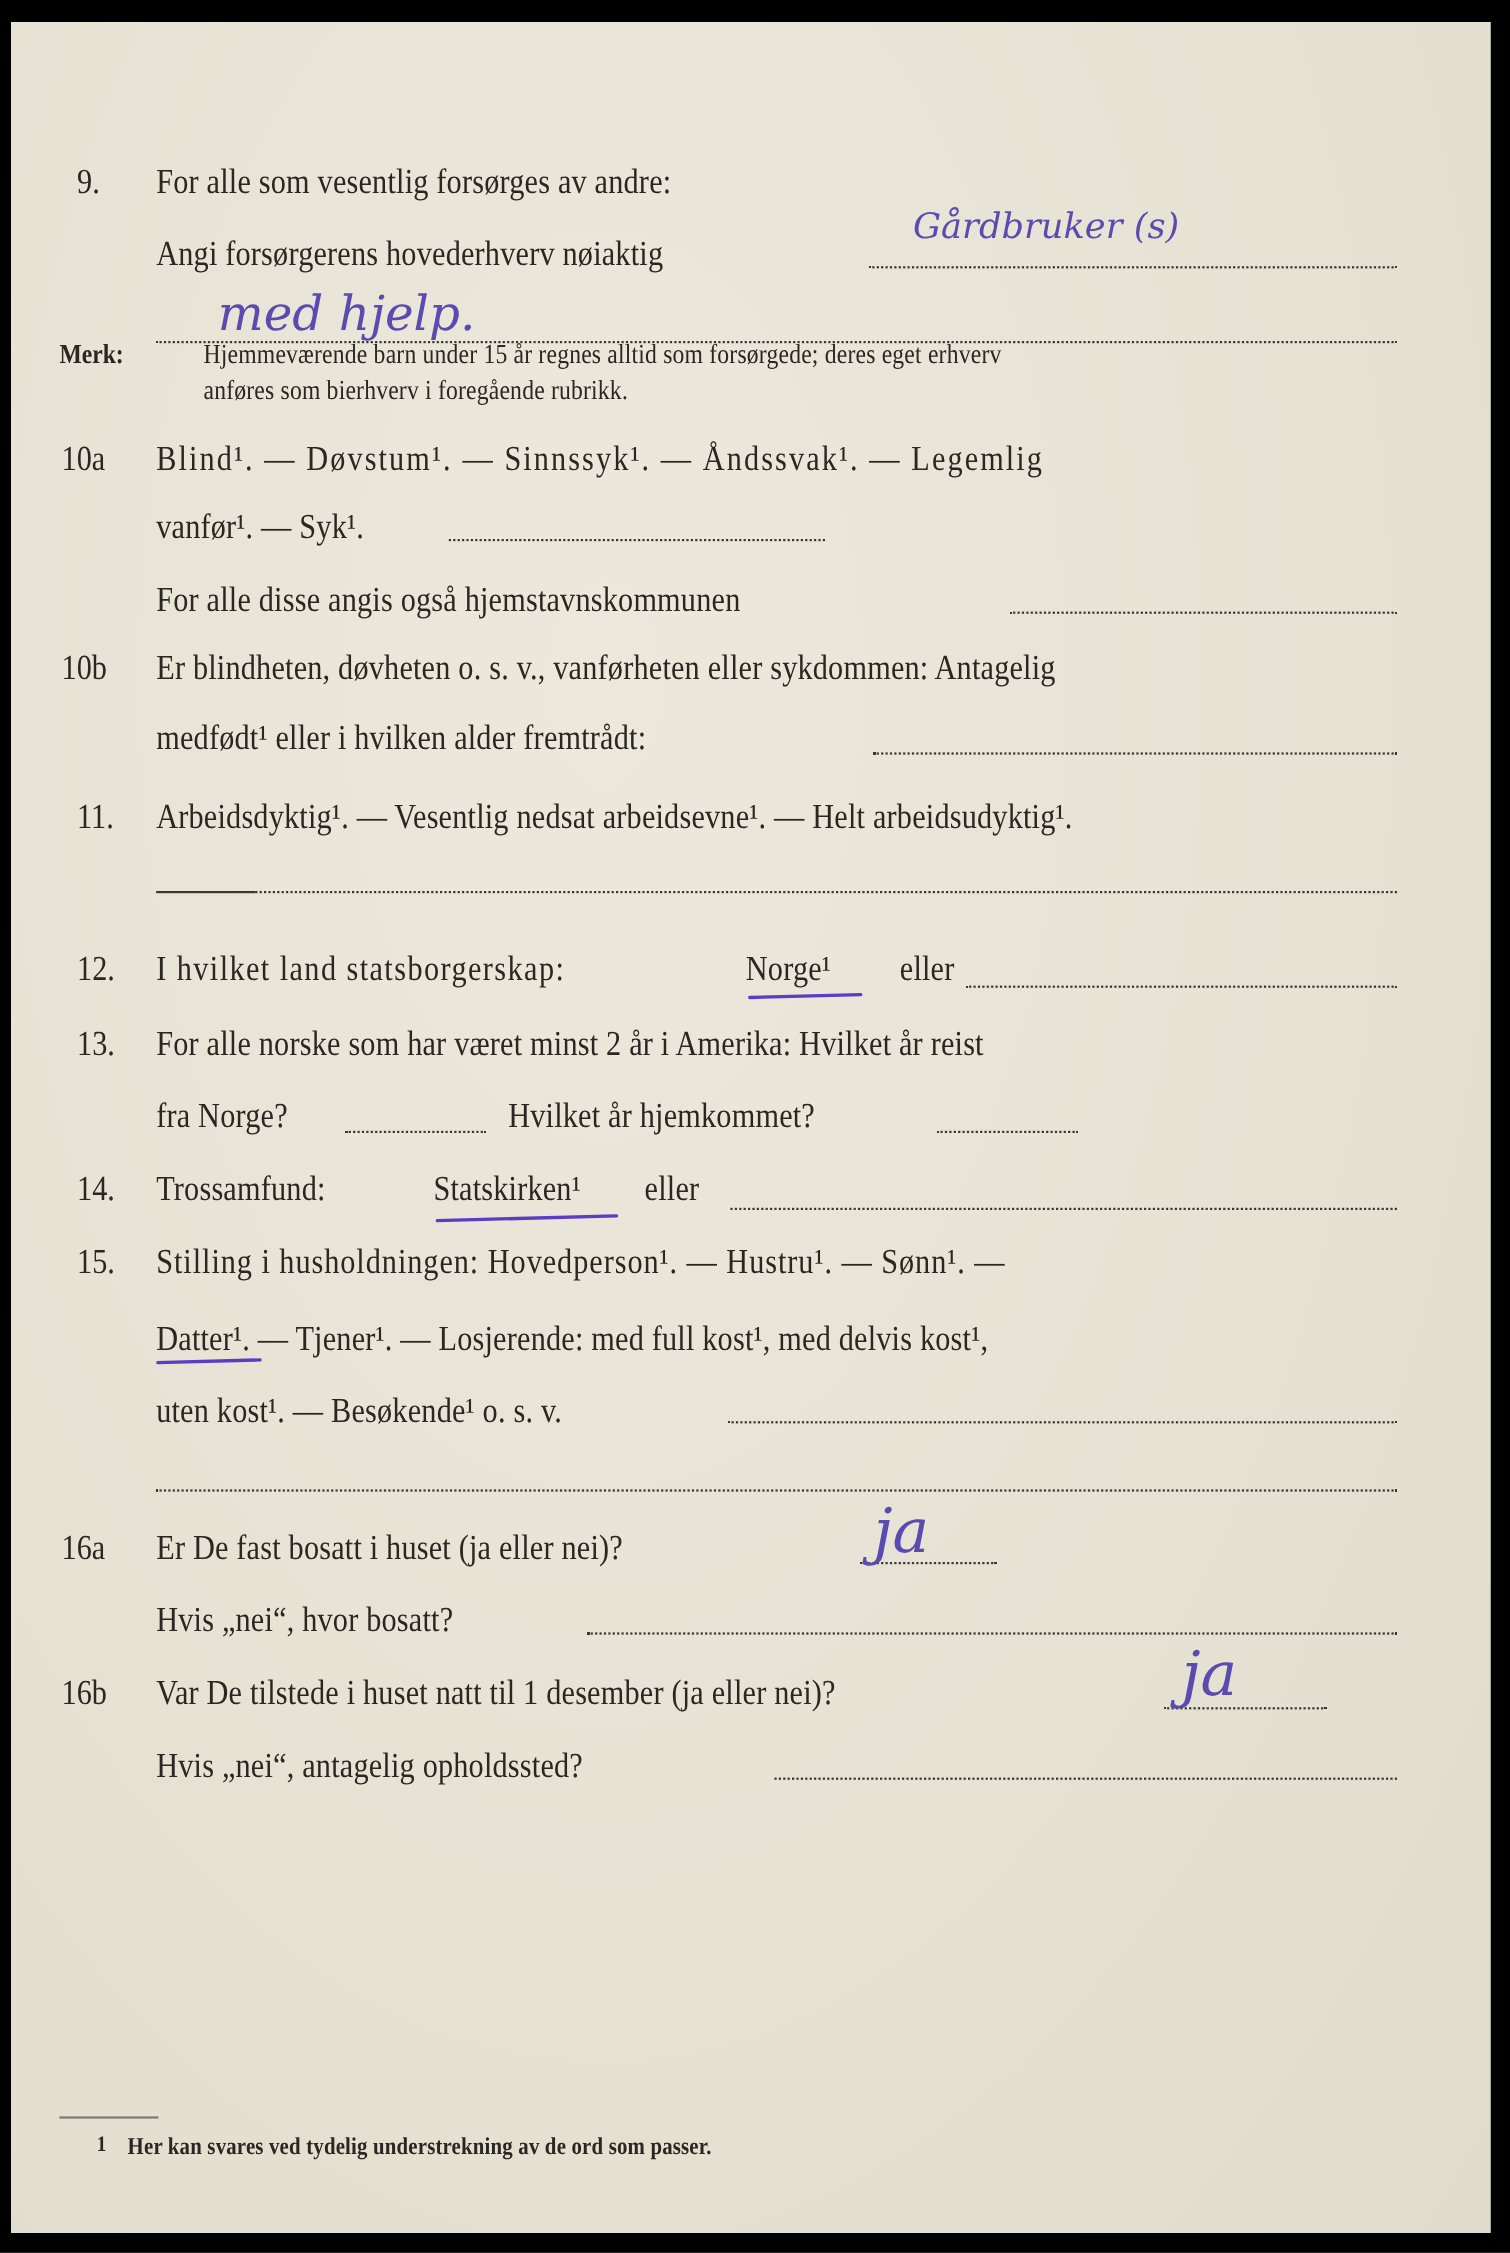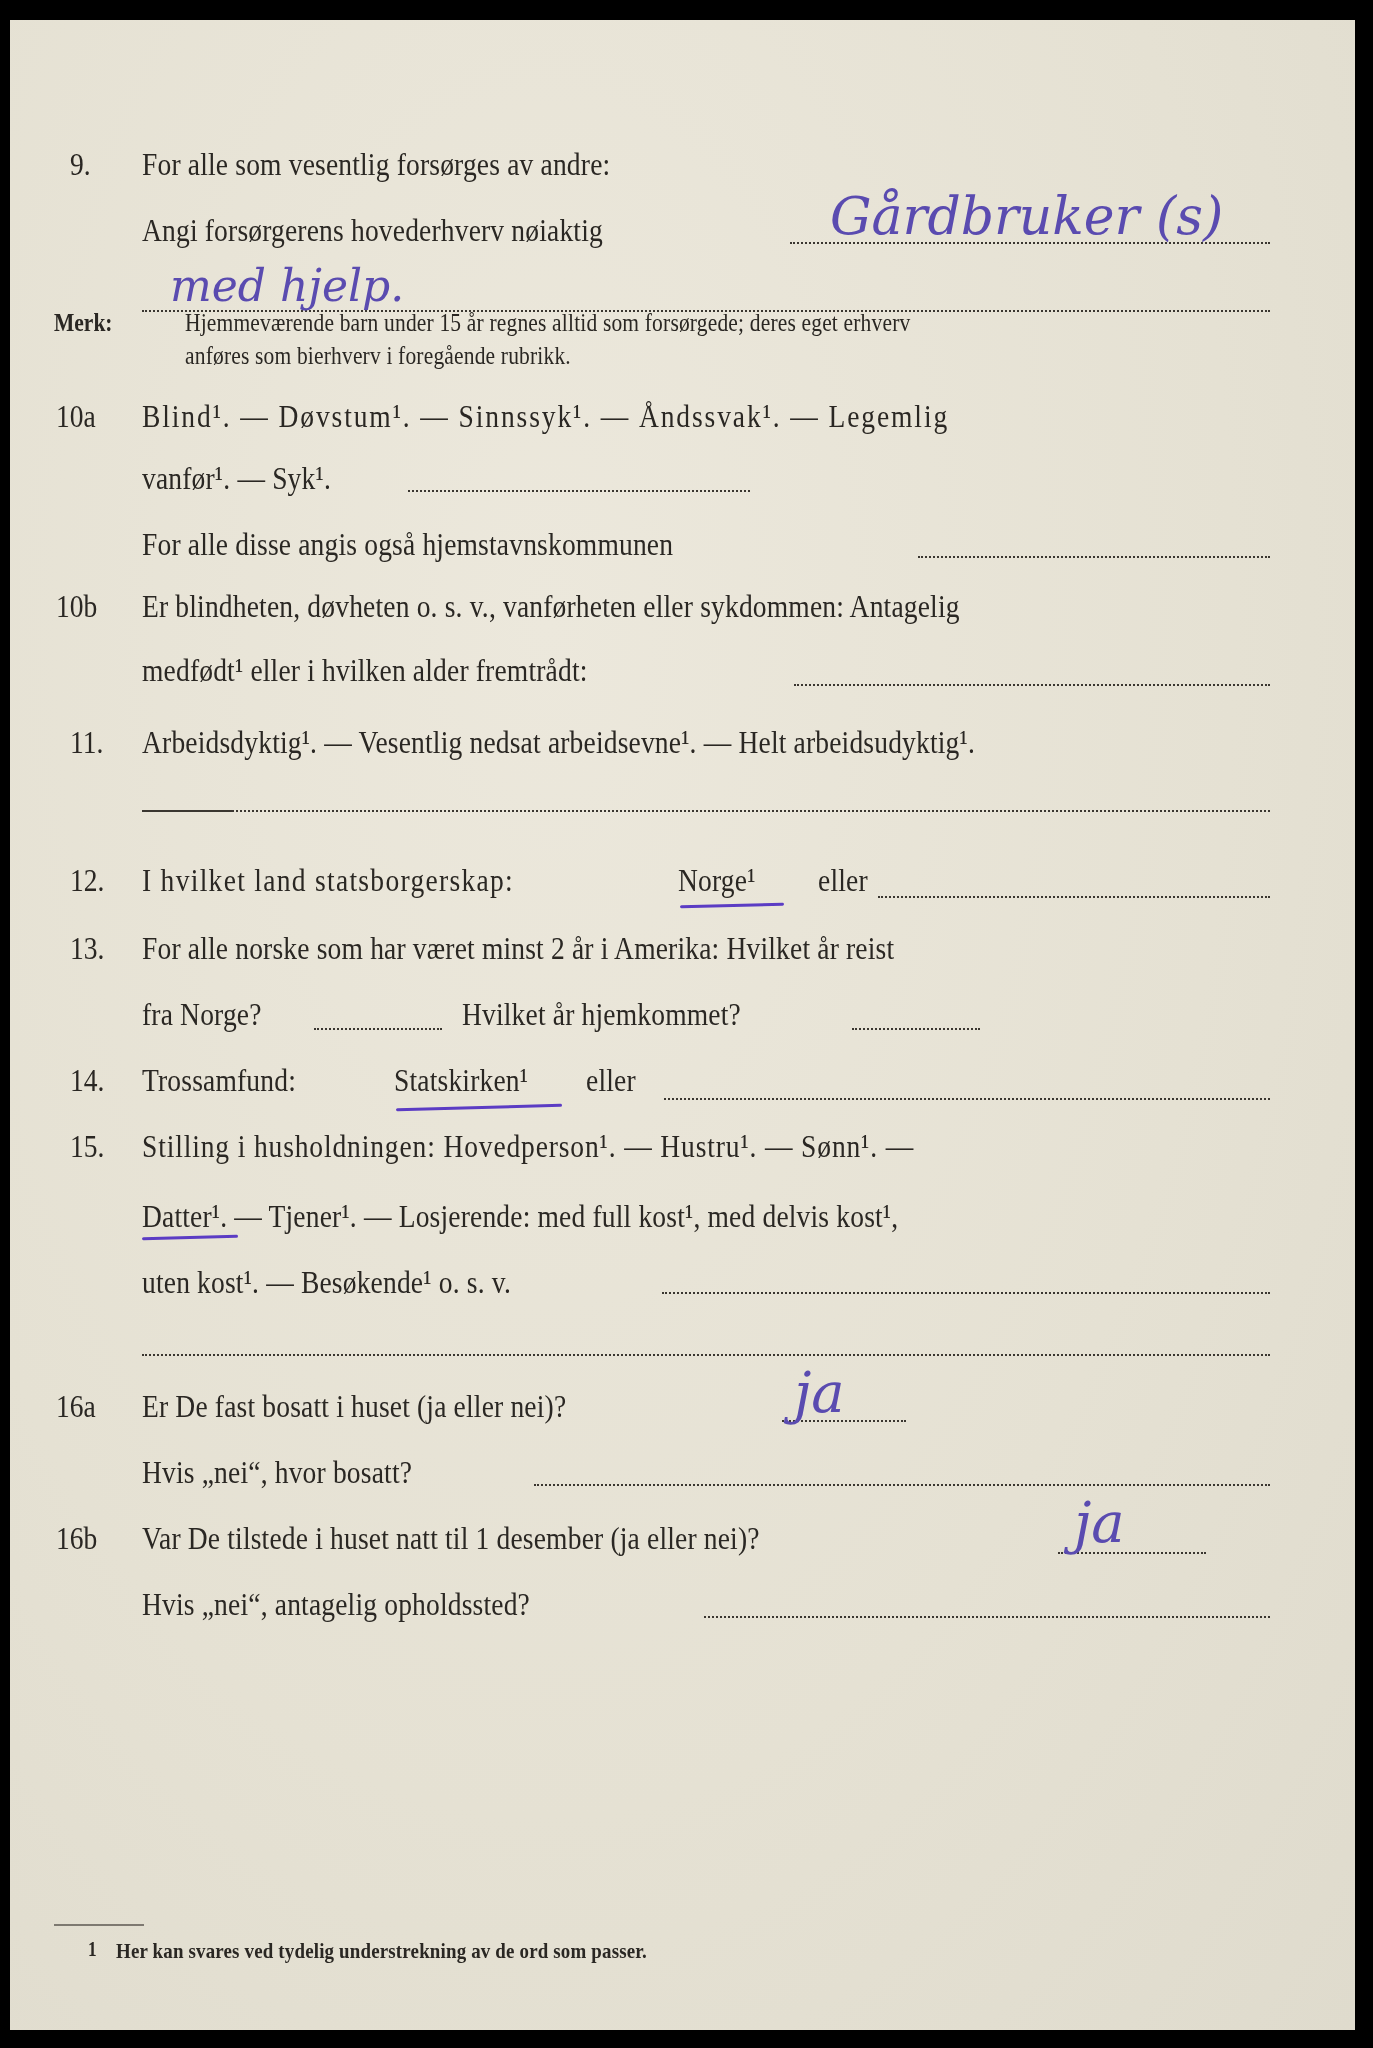--- a/index.html
+++ b/index.html
@@ -36,23 +36,23 @@
 </style>
 </head>
 <body>
 
 <div class="page">
 
   <div class="num" style="left:60px; top:126px;">9.</div>
   <div class="txt" style="left:132px; top:126px;">For alle som vesentlig forsørges av andre:</div>
   <div class="txt" style="left:132px; top:192px;">Angi forsørgerens hovederhverv nøiaktig</div>
   <div class="dots" style="left:780px; top:222px; width:480px;"></div>
-  <div class="hand" style="left:820px; top:166px; font-size:52px;">Gårdbruker (s)</div>
+  <div class="hand" style="left:820px; top:166px; font-size:32px;">Gårdbruker (s)</div>
   <div class="dots" style="left:132px; top:290px; width:1128px;"></div>
-  <div class="hand" style="left:160px; top:240px;">med hjelp.</div>
+  <div class="hand" style="left:188px; top:240px;">med hjelp.</div>
 
   <div class="num small bold" style="left:44px; top:289px;">Merk:</div>
   <div class="txt small" style="left:175px; top:289px;">Hjemmeværende barn under 15 år regnes alltid som forsørgede; deres eget erhverv</div>
   <div class="txt small" style="left:175px; top:322px;">anføres som bierhverv i foregående rubrikk.</div>
 
   <div class="num" style="left:46px; top:378px;">10a</div>
   <div class="txt" style="left:132px; top:378px; letter-spacing:2.2px;">Blind¹. — Døvstum¹. — Sinnssyk¹. — Åndssvak¹. — Legemlig</div>
   <div class="txt" style="left:132px; top:440px;">vanfør¹. — Syk¹.</div>
   <div class="dots" style="left:398px; top:470px; width:342px;"></div>
   <div class="txt" style="left:132px; top:506px;">For alle disse angis også hjemstavnskommunen</div>

